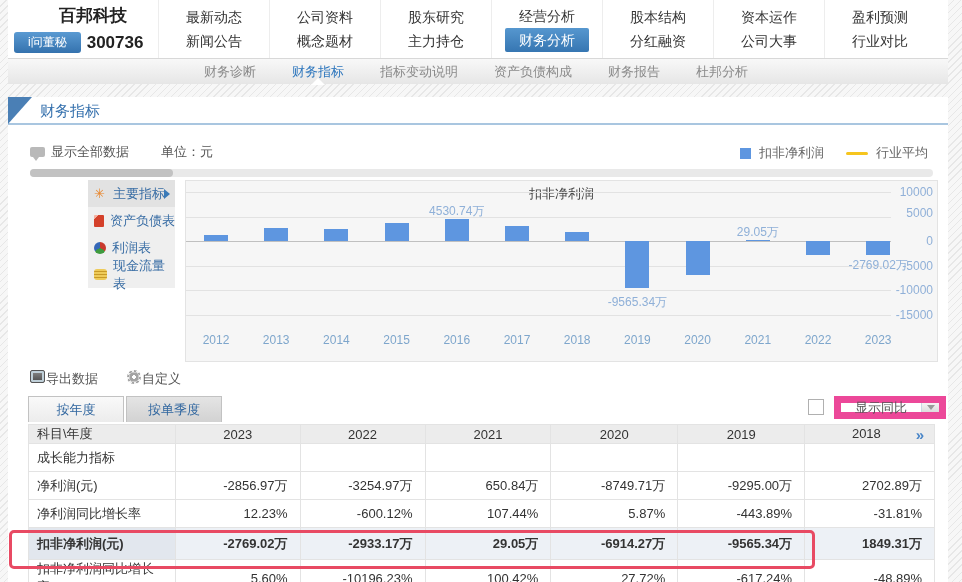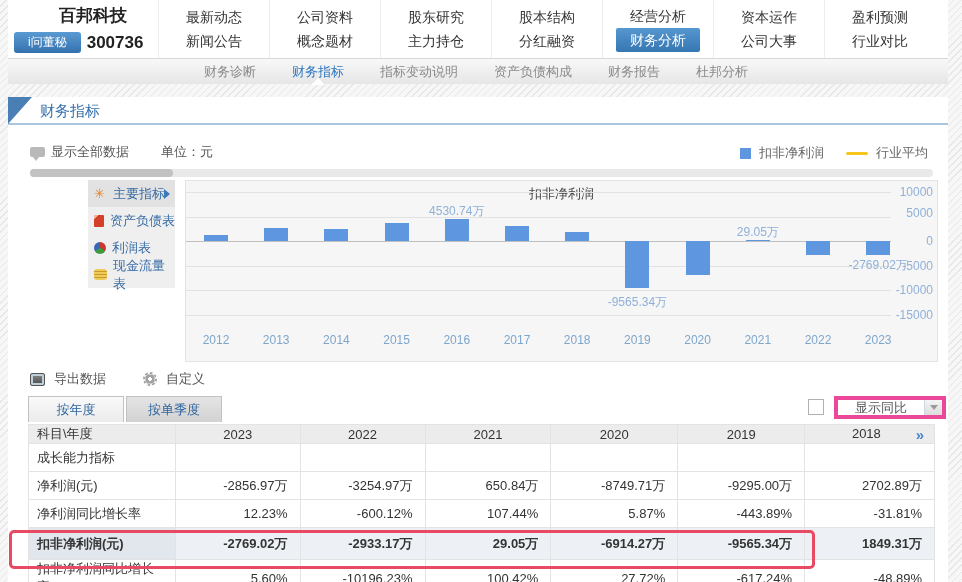--- a/index.html
+++ b/index.html
@@ -77,37 +77,37 @@
     border:1px solid #e3e3e3; }
   .chart-title { position:absolute; top:4px; left:0; width:100%; text-align:center; font-size:13px; color:#444; }
   .gridline { position:absolute; left:0; width:705px; height:1px; background:#e2e2e2; }
   .gridline.zero { background:#c0c0c0; }
   .ylab { position:absolute; left:705px; width:42px; text-align:right; font-size:12px; color:#90b0d8; }
   .bar { position:absolute; width:24px; background:#5e96e0; cursor:pointer; }
   .xlab { position:absolute; top:152px; width:60px; text-align:center; font-size:12px; color:#7ea6cc; }
   .anno { position:absolute; width:100px; text-align:center; font-size:12px; color:#8fb0d8; }
 
   
-  .export-row { position:absolute; top:273px; left:22px; height:18px; display:flex; align-items:center;
-    gap:9px; font-size:13px; color:#555; }
+  .export-row { position:absolute; top:273px; left:22px; height:18px; display:flex; 
+    gap:1px; font-size:13px; color:#555; }
   .ic-export { width:15px; height:13px; background:linear-gradient(#8a8a8a,#4a4a4a); border:1px solid #555;
     border-radius:2px; box-shadow:inset 0 0 0 2px #bfcfd8; }
   .ic-gear { width:14px; height:14px; border-radius:50%; margin-left:28px;
     background:radial-gradient(circle,#fff 0 2px,#a3a3a3 2px 4.5px,#c9c9c9 4.5px 5.5px,transparent 5.5px),
       repeating-conic-gradient(#a3a3a3 0 22deg,#f2f2f2 22deg 45deg); }
   .export-label, .custom-label { cursor:pointer; }
   .tabs { position:absolute; top:299px; left:20px; height:26px; display:flex; gap:2px; }
   .tab { width:96px; height:26px; border:1px solid #c2c2c2; border-bottom:none;
     background:linear-gradient(#e4e4e4,#d2d2d2); color:#30669f; font-size:13px;
     display:flex; align-items:center; justify-content:center; cursor:pointer; }
   .tab.active { background:linear-gradient(#f9f9f9,#ececec); }
   .yoy-box { position:absolute; top:302px; left:800px; width:16px; height:16px; background:#fff;
     border:1px solid #b0b0b0; cursor:pointer; }
   .yoy-select { position:absolute; top:299px; left:826px; width:112px; height:23px; background:#fff;
-    border:4px solid #ec4899; font-size:13px; color:#555; display:flex; align-items:center; cursor:pointer; }
+    border:7px solid #ec4899; font-size:13px; color:#555; display:flex; align-items:center; cursor:pointer; }
   .yoy-select .lbl { flex:1; text-align:center; }
   .yoy-arrow { width:18px; height:100%; background:linear-gradient(#f4f4f4,#ddd); border-left:1px solid #c9d8e4;
     display:flex; align-items:center; justify-content:center; }
   .yoy-arrow i { border-left:4px solid transparent; border-right:4px solid transparent; border-top:5px solid #9a9a9a; }
 
   
   .fin-table { position:absolute; top:327px; left:20px; width:907px; border-collapse:collapse; font-size:13px; }
   .fin-table th, .fin-table td { border:1px solid #e3e3e3; padding:0 12px; }
   .fin-table th { background:#ececec; font-weight:normal; height:16px; text-align:center; color:#333; }
   .fin-table th.corner { text-align:left; padding-left:8px; }
@@ -141,26 +141,26 @@
         </div>
         <div class="nav-group">
           <a class="nav-link">公司资料</a>
           <a class="nav-link">概念题材</a>
         </div>
         <div class="nav-group">
           <a class="nav-link">股东研究</a>
           <a class="nav-link">主力持仓</a>
         </div>
         <div class="nav-group">
+          <a class="nav-link">经营分析</a>
+          <a class="nav-link active">财务分析</a>
+        </div>
+        <div class="nav-group">
           <a class="nav-link">股本结构</a>
           <a class="nav-link">分红融资</a>
-        </div>
-        <div class="nav-group">
-          <a class="nav-link">经营分析</a>
-          <a class="nav-link active">财务分析</a>
         </div>
         <div class="nav-group">
           <a class="nav-link">资本运作</a>
           <a class="nav-link">公司大事</a>
         </div>
         <div class="nav-group">
           <a class="nav-link">盈利预测</a>
           <a class="nav-link">行业对比</a>
         </div>
       </div>

